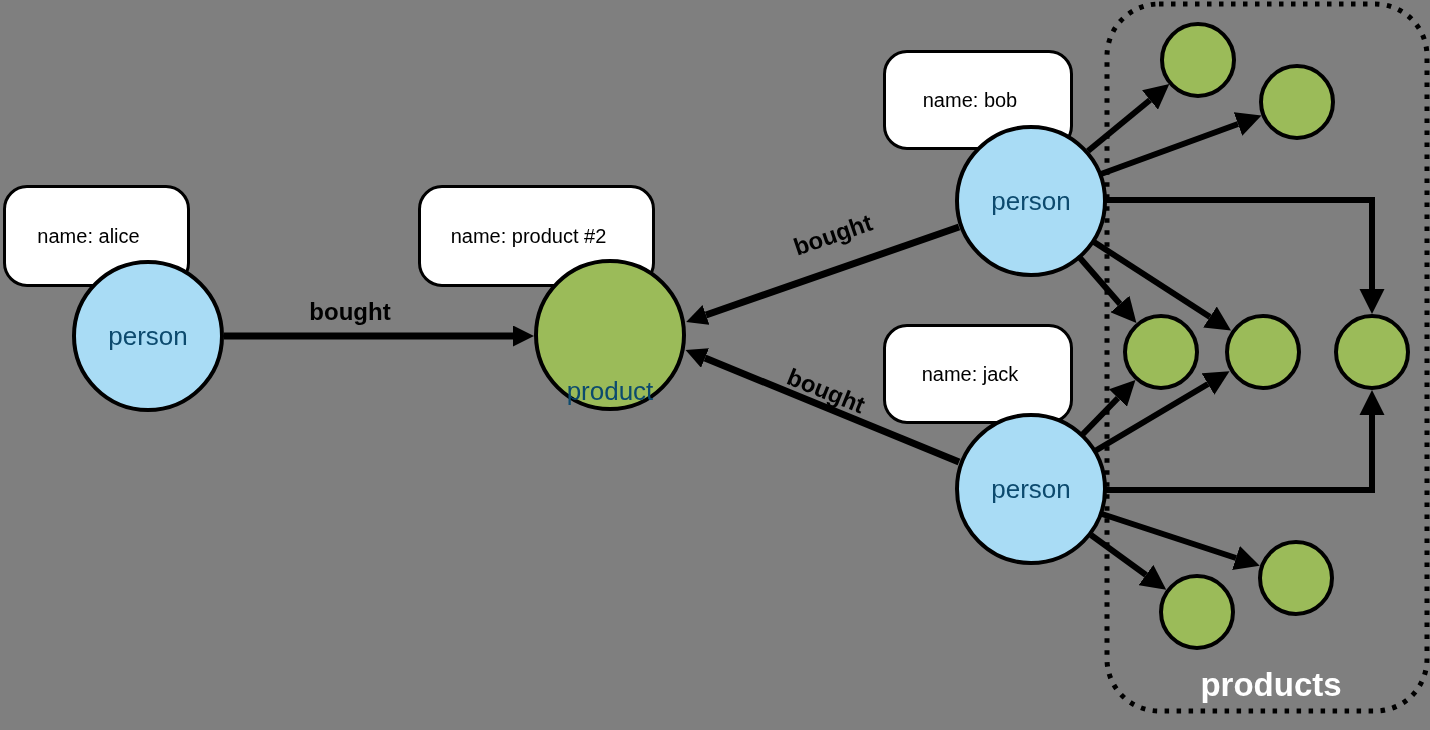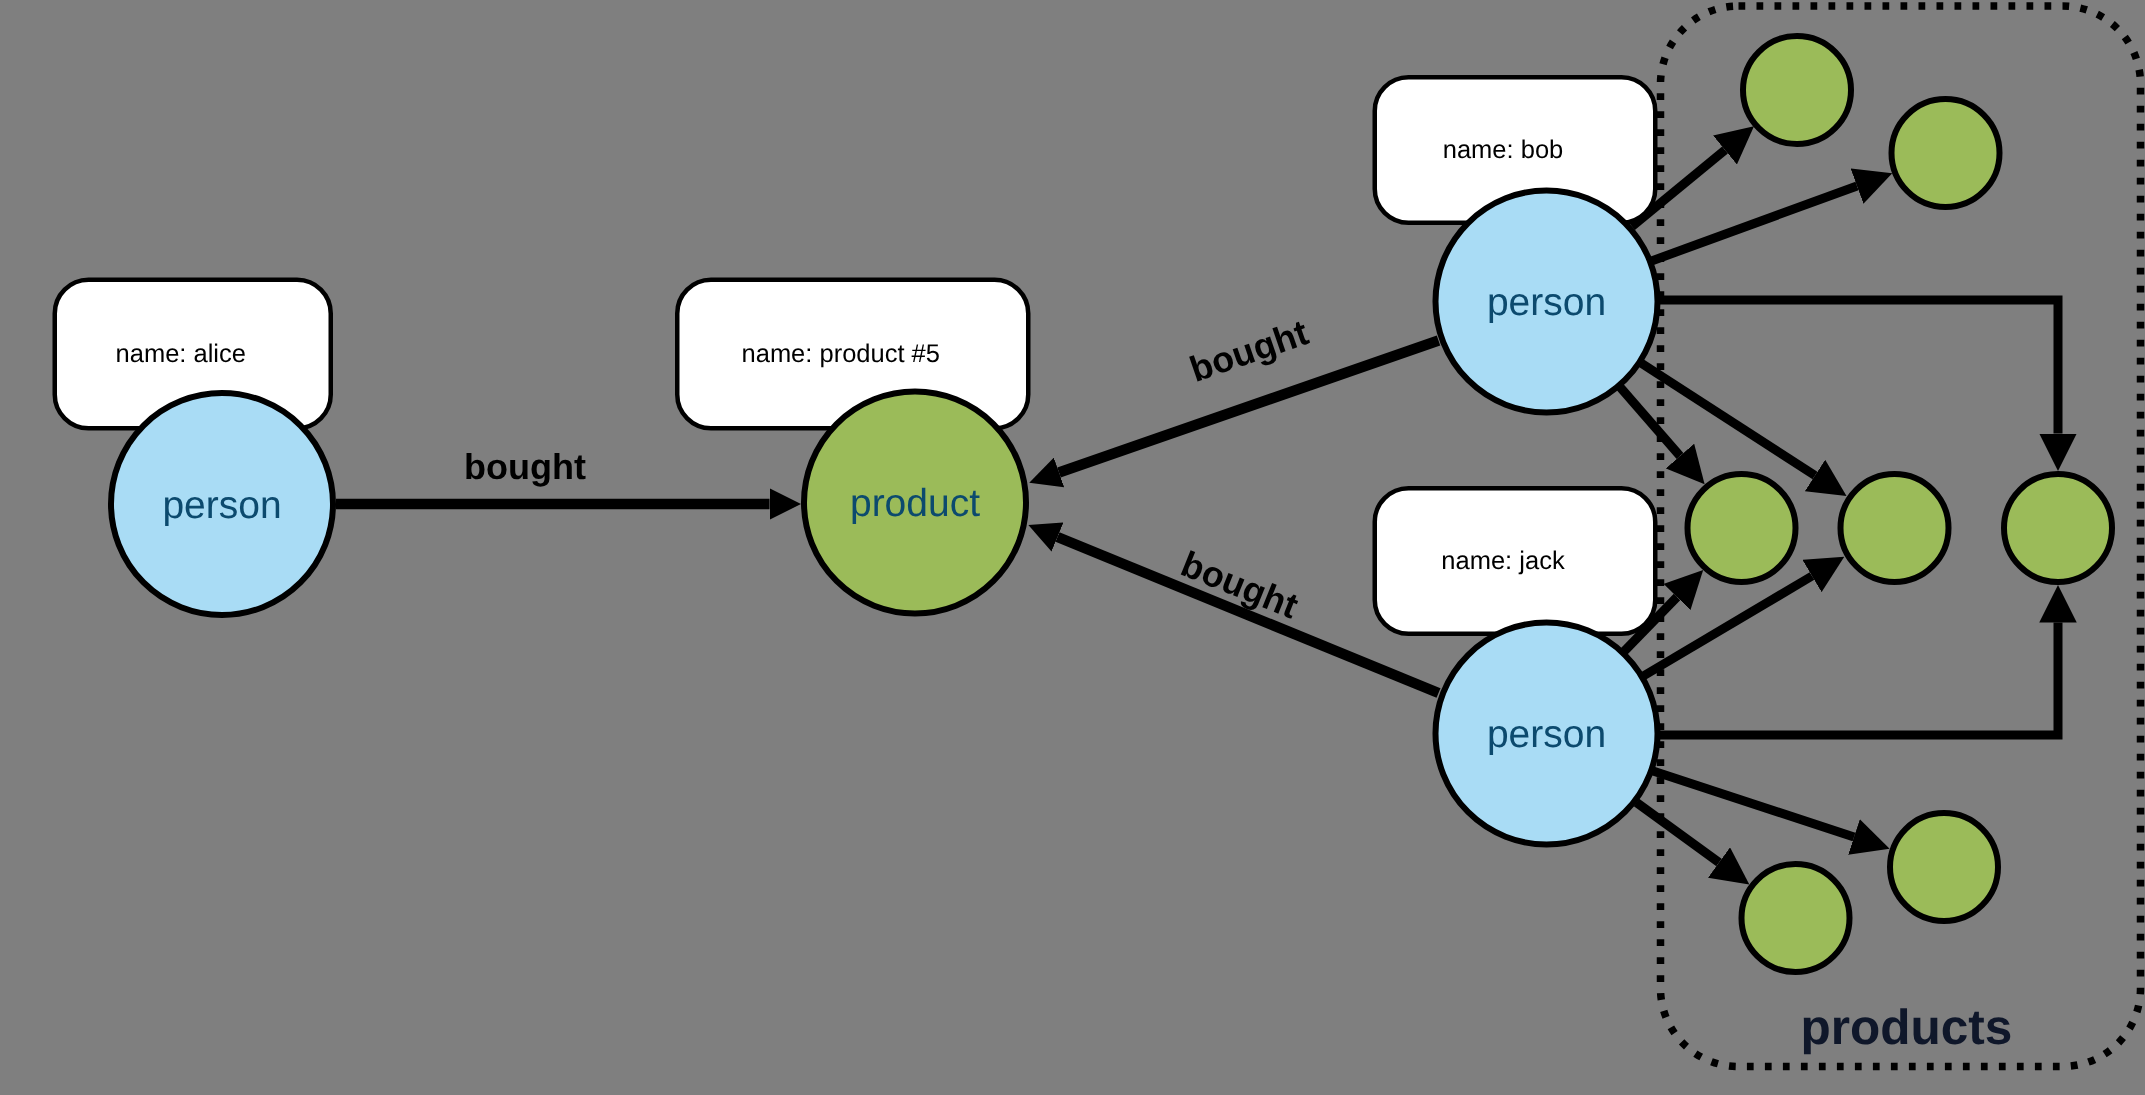--- a/index.html
+++ b/index.html
@@ -41,50 +41,49 @@
   }
   .node-circle{
     position:absolute;
     width:152px;height:152px;
     border:4px solid var(--outline);
     border-radius:50%;
     display:flex;align-items:center;justify-content:center;
     font-size:26px;color:#0c4a6e;
   }
   .node-person{background:var(--person-fill);}
-  .node-product{background:var(--product-fill);}
+  .node-product{background:var(--product-fill);align-items:flex-end;}
   .product-dot{
     position:absolute;
     width:76px;height:76px;
     border:4px solid var(--outline);
     border-radius:50%;
     background:var(--product-fill);
   }
   .prop-box{
     position:absolute;
     background:var(--label-box-fill);
     border:3px solid var(--outline);
     border-radius:24px;
     display:flex;align-items:center;justify-content:center;
     padding-right:16px;
-    font-size:17px;color:#000;
+    font-size:20px;color:#000;
     white-space:nowrap;
-    margin-left:32px;
   }
   .edge-label{
     position:absolute;
     font-size:24px;font-weight:bold;color:#000;
     white-space:nowrap;
     transform:translate(-50%,-50%);
   }
   .edge-label.rot-neg{transform:translate(-50%,-50%) rotate(-19deg);}
   .edge-label.rot-pos{transform:translate(-50%,-50%) rotate(22deg);}
   .group-label{
     position:absolute;
-    font-size:33px;font-weight:bold;color:#0f172a;
+    font-size:33px;font-weight:bold;color:#ffffff;
     white-space:nowrap;
     transform:translate(-50%,-50%);
   }
 </style>
 </head>
 <body>
 
 <div class="canvas">
 
   <svg class="edges-layer" width="1430" height="730" viewBox="0 0 1430 730">
@@ -113,21 +112,21 @@
     <path class="edge" d="M1095,451 L1208,384" marker-end="url(#ah)"></path>
     <path class="edge" d="M1106,490 L1372,490 L1372,415" marker-end="url(#ah)"></path>
     <path class="edge" d="M1102,514 L1236,558" marker-end="url(#ah)"></path>
     <path class="edge" d="M1091,535 L1146,575" marker-end="url(#ah)"></path>
   </svg>
 
   <div class="prop-box" style="left:3px;top:185px;width:187px;height:102px;">
     <span>name: alice</span>
   </div>
   <div class="prop-box" style="left:418px;top:185px;width:237px;height:102px;">
-    <span>name: product #5</span>
+    <span>name: product #2</span>
   </div>
   <div class="prop-box" style="left:883px;top:50px;width:190px;height:100px;">
     <span>name: bob</span>
   </div>
   <div class="prop-box" style="left:883px;top:324px;width:190px;height:100px;">
     <span>name: jack</span>
   </div>
 
   <div class="node-circle node-person" style="left:72px;top:260px;">
     <span>person</span>

